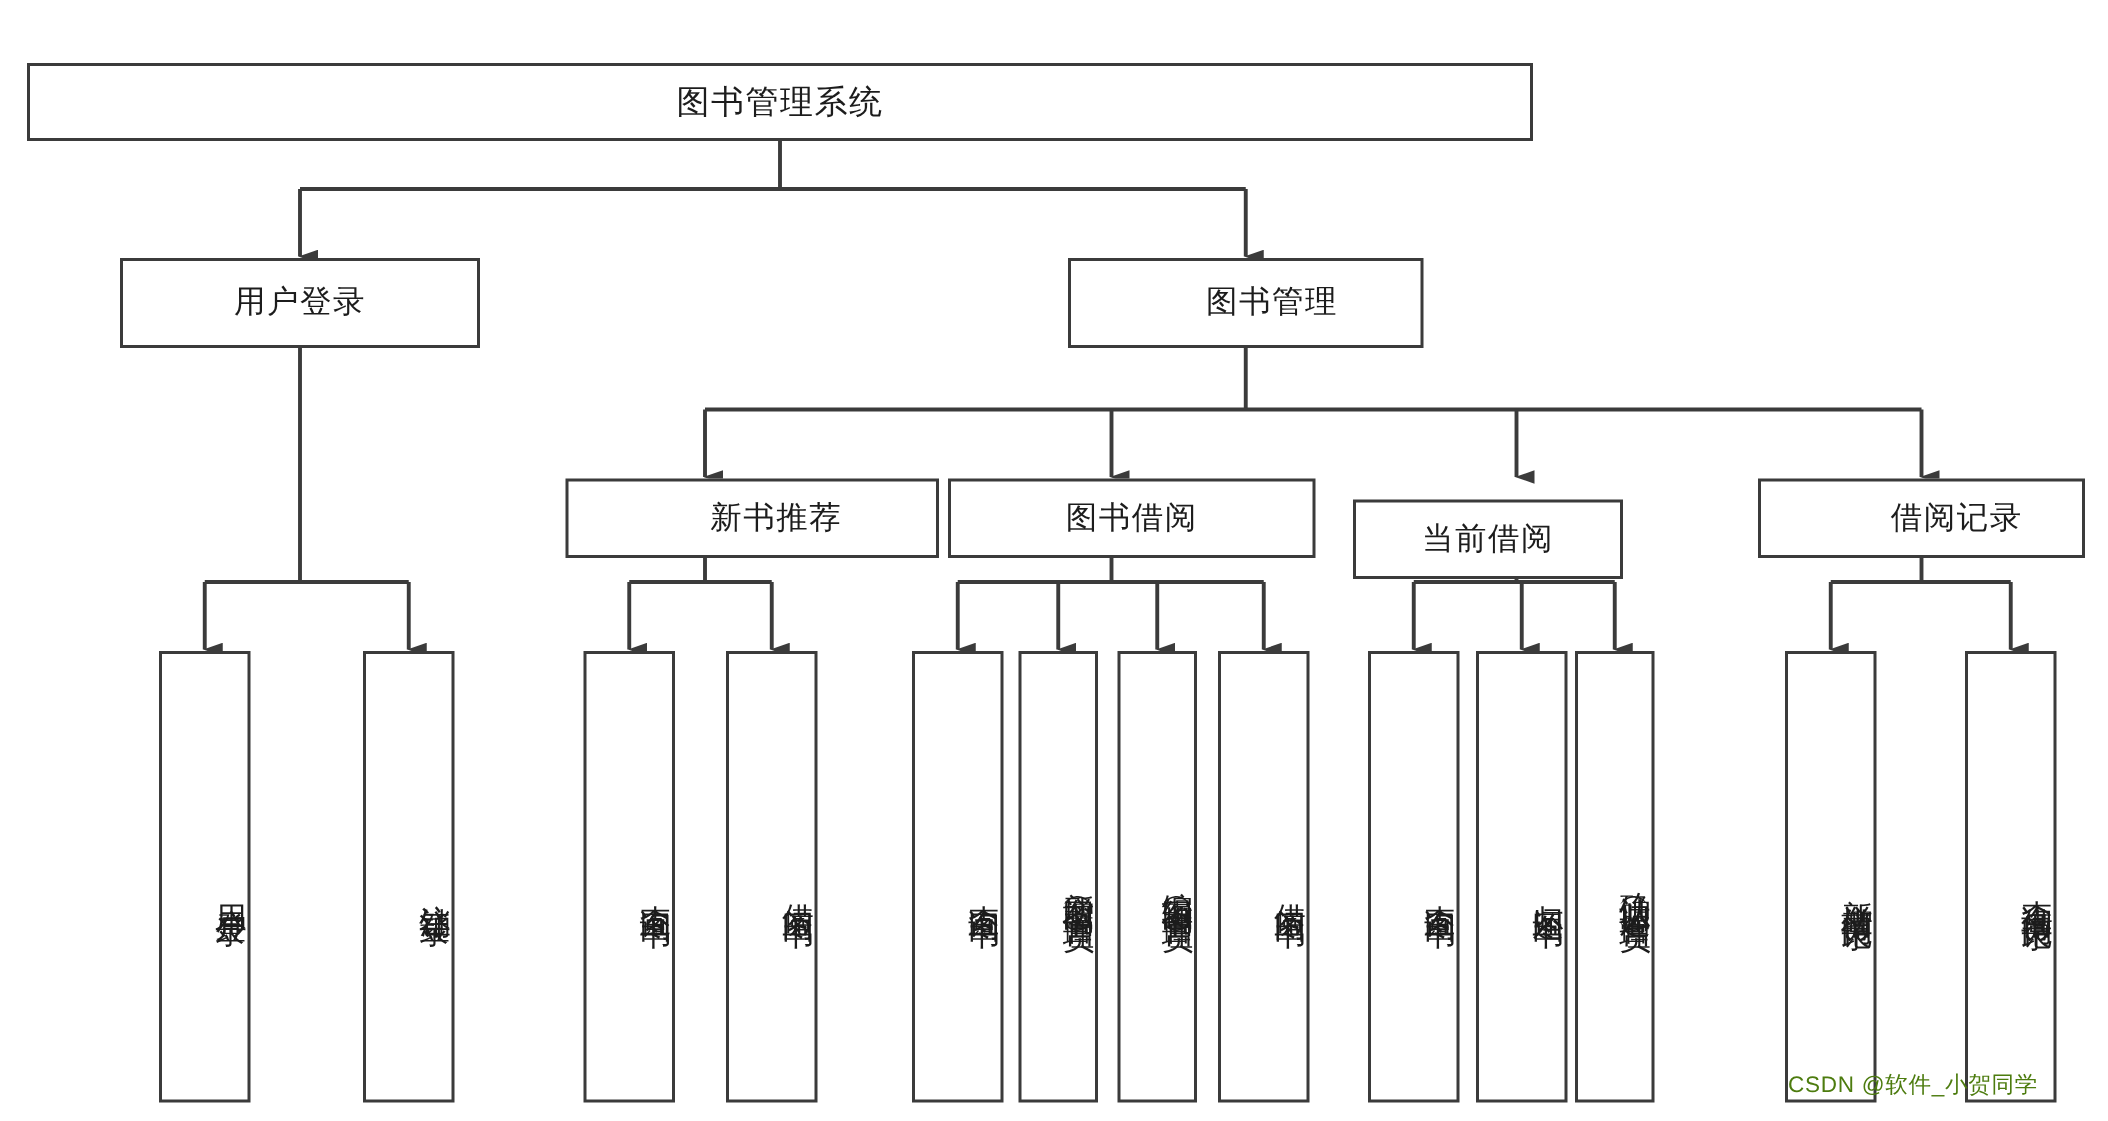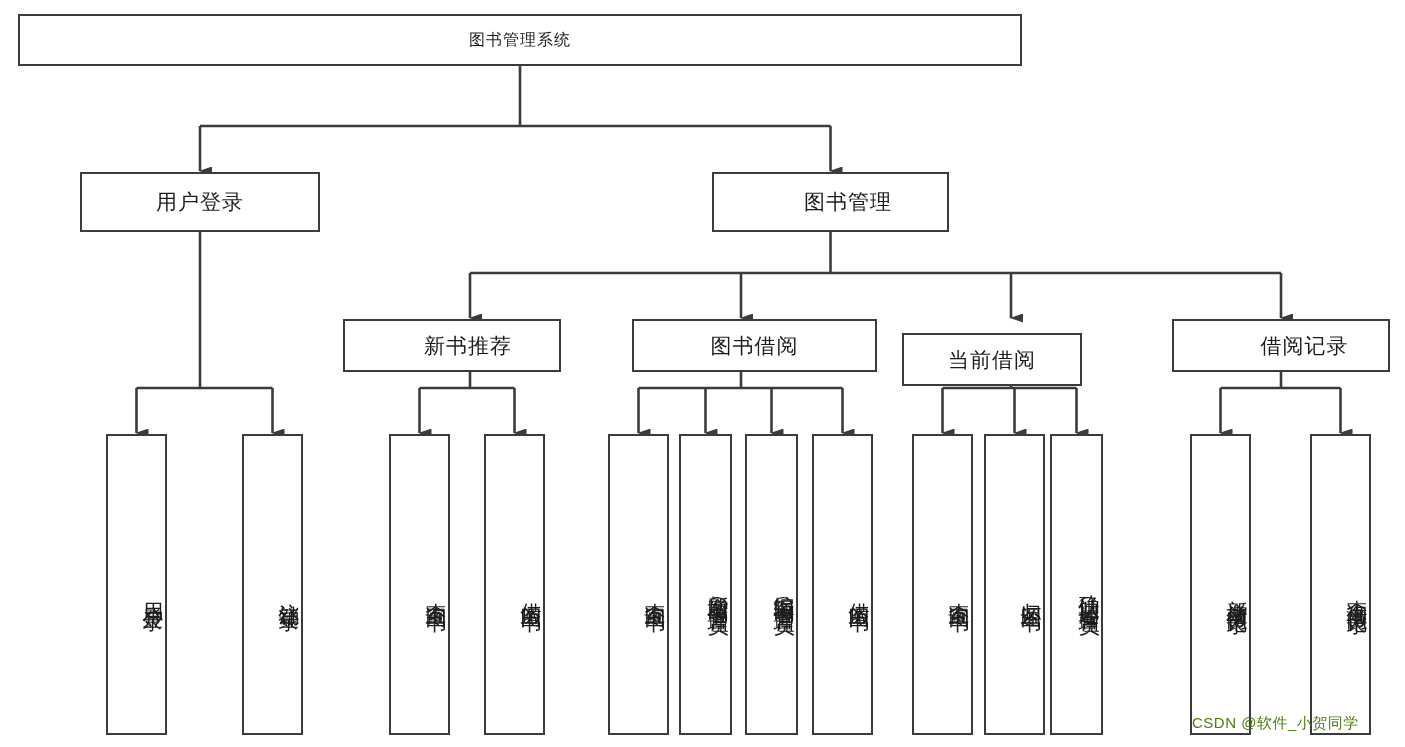--- a/index.html
+++ b/index.html
@@ -50,21 +50,22 @@
     align-items: flex-start;
     justify-content: center;
     padding-top: 14px;
   }
   .node.vert .vtext {
     writing-mode: vertical-rl;
     text-orientation: upright;
     white-space: nowrap;
   }
   .node.root {
-    font-size: 16px;
+    font-size: 22px;
+    margin-top: 28px;
   }
   #watermark {
     position: absolute;
     left: 1192px;
     top: 714px;
     font-size: 15px;
     color: #4d7c0f;
     letter-spacing: 0.5px;
     white-space: nowrap;
     font-family: "Liberation Sans", "DejaVu Sans", sans-serif;
@@ -121,21 +122,21 @@
   <div id="nodes-layer">
       <div class="node horiz root" style="left: 18px; top: 14px; width: 1004px; height: 52px;">
         <span class="htext">图书管理系统</span>
       </div>
       <div class="node horiz" style="left: 80px; top: 172px; width: 240px; height: 60px;">
         <span class="htext">用户登录</span>
       </div>
       <div class="node horiz" style="left: 712px; top: 172px; width: 237px; height: 60px; padding-left: 35px;">
         <span class="htext">图书管理</span>
       </div>
-      <div class="node horiz" style="left: 343px; top: 319px; width: 218px; height: 53px; padding-left: 32px;">
+      <div class="node horiz" style="left: 377px; top: 319px; width: 249px; height: 53px; padding-left: 32px;">
         <span class="htext">新书推荐</span>
       </div>
       <div class="node horiz" style="left: 632px; top: 319px; width: 245px; height: 53px;">
         <span class="htext">图书借阅</span>
       </div>
       <div class="node horiz" style="left: 902px; top: 333px; width: 180px; height: 53px;">
         <span class="htext">当前借阅</span>
       </div>
       <div class="node horiz" style="left: 1172px; top: 319px; width: 218px; height: 53px; padding-left: 47px;">
         <span class="htext">借阅记录</span>

